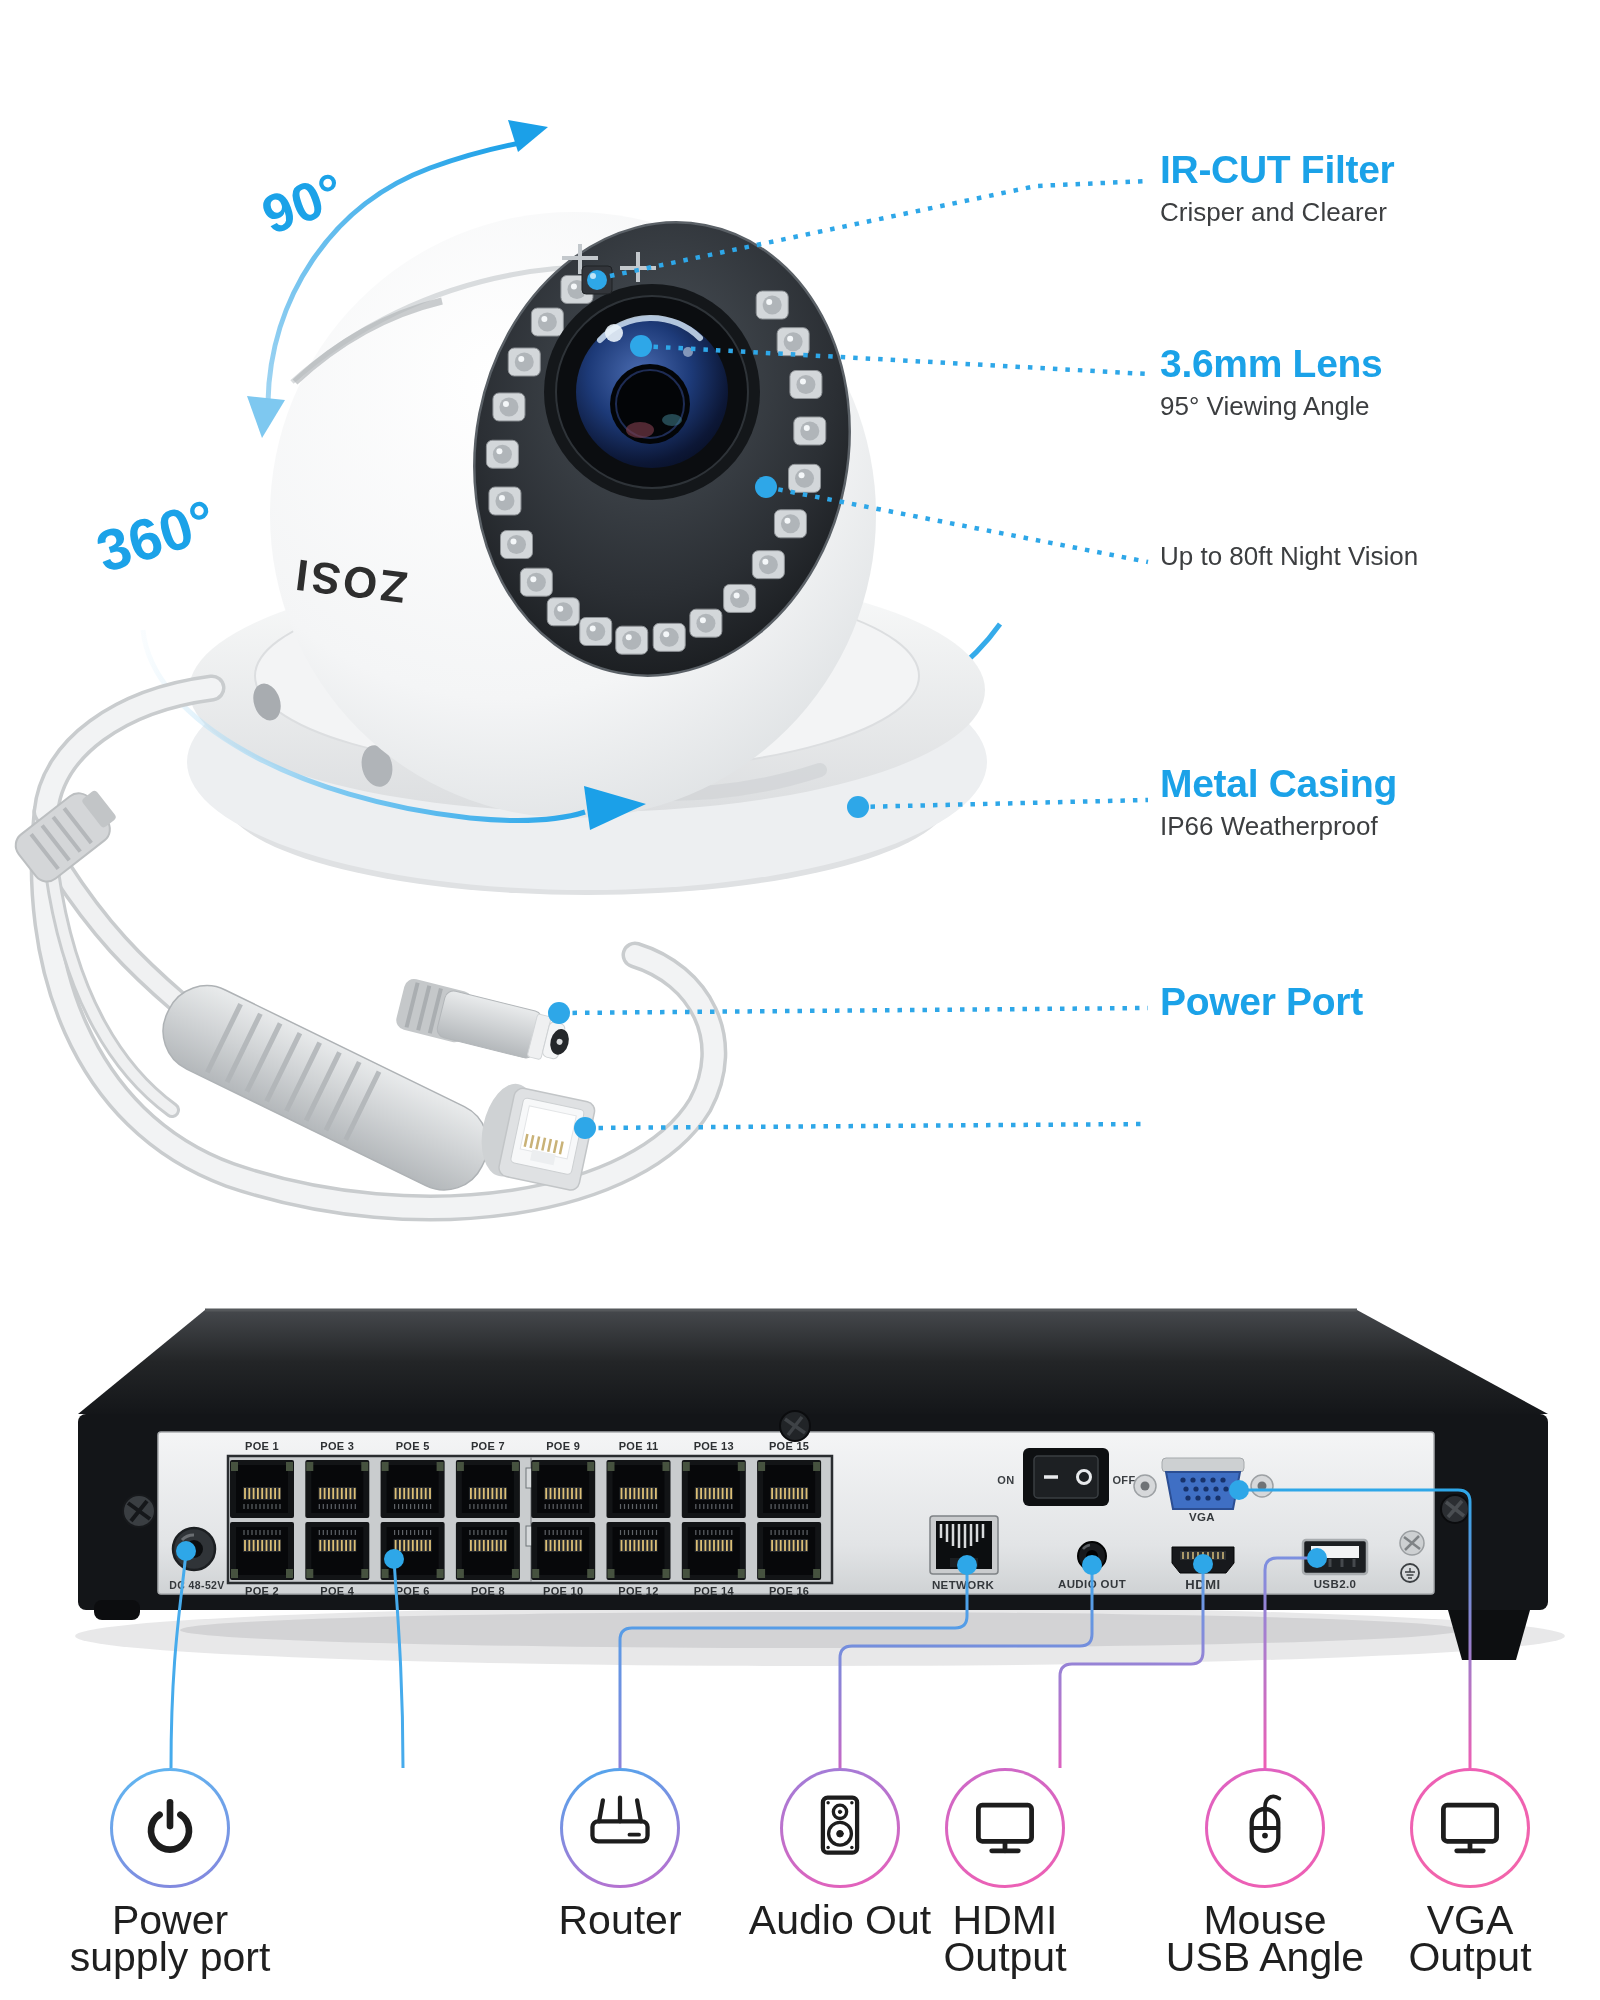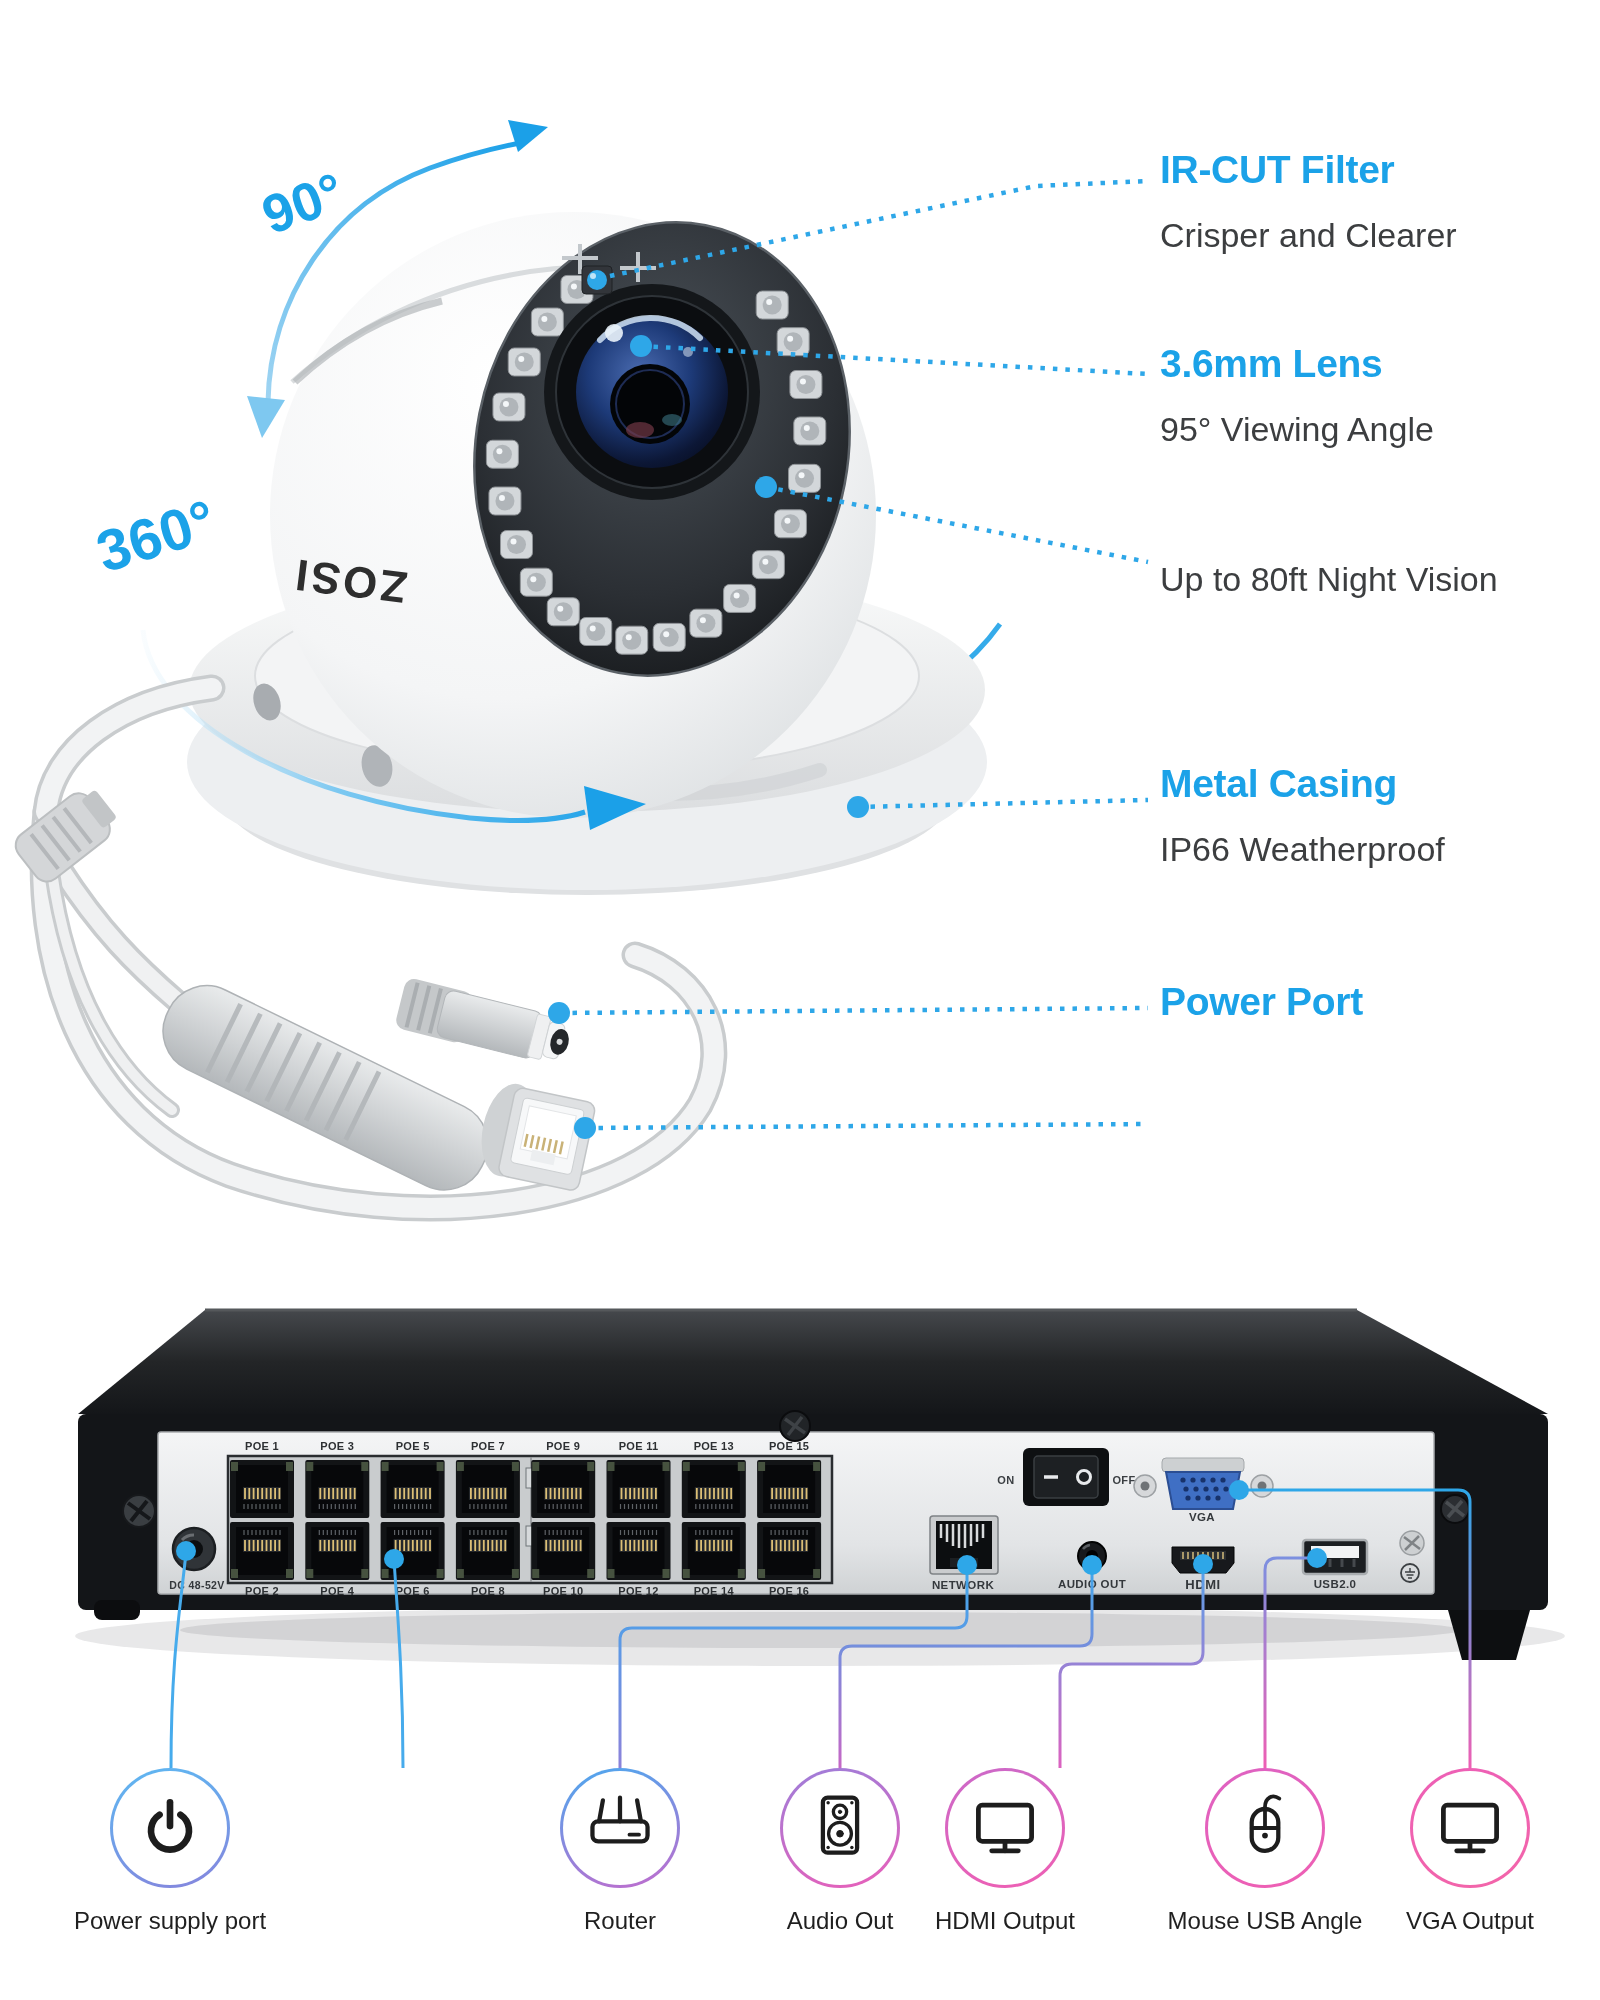--- a/index.html
+++ b/index.html
@@ -6,38 +6,38 @@
   body{font-family:"Liberation Sans", sans-serif;}
   #stage{position:relative;width:1600px;height:2000px;background:#ffffff;overflow:hidden;}
   #scene{position:absolute;left:0;top:0;}
   svg text{font-family:"Liberation Sans", sans-serif;}
   .pl{font-size:11.5px;fill:#34383c;font-weight:700;letter-spacing:.4px;text-anchor:middle;}
   .poe-lab{font-size:11px;fill:#2d3033;font-weight:700;text-anchor:middle;letter-spacing:.3px;}
   .hdmi-lab{font-size:13px;font-weight:800;letter-spacing:.6px;}
   .sw-lab{font-size:11px;font-weight:700;fill:#3a3e42;text-anchor:middle;letter-spacing:.4px;}
   .co{position:absolute;left:1160px;}
   .co-title{font-weight:700;font-size:39px;color:#1ba2e8;letter-spacing:-0.3px;white-space:nowrap;}
-  .co-sub{font-size:34px;color:#3c3e40;margin-top:24px;white-space:nowrap;}
+  .co-sub{font-size:26px;color:#3c3e40;margin-top:5px;white-space:nowrap;}
   .rot-label{position:absolute;font-weight:700;color:#1ba2e8;white-space:nowrap;}
   #rot90{left:262px;top:172px;font-size:54px;transform:rotate(-20deg);}
   #rot360{left:96px;top:502px;font-size:58px;transform:rotate(-17deg);}
   #brand{position:absolute;left:272px;top:556px;width:156px;text-align:center;font-size:44px;
          font-weight:800;color:#2e2e2e;letter-spacing:3px;transform:rotate(187deg);}
   .legend-item{position:absolute;top:1768px;width:210px;text-align:center;}
   .ring{width:114px;height:114px;margin:0 auto;border-radius:50%;border:3.5px solid transparent;
         background:linear-gradient(#fff,#fff) padding-box, var(--g) border-box;
         display:flex;align-items:center;justify-content:center;}
   .li0{--g:linear-gradient(165deg,#5fb6f1 5%,#8487de 95%);}
   .li1{--g:linear-gradient(165deg,#54b0f0,#a276d7);}
   .li2{--g:linear-gradient(165deg,#4ba9ef,#c26bcd);}
   .li3{--g:linear-gradient(165deg,#9d7eda,#e95fb9);}
   .li4{--g:linear-gradient(165deg,#cb69c9,#ef5fb3);}
   .li5{--g:linear-gradient(165deg,#de62c2,#ef5fb3);}
   .li6{--g:linear-gradient(165deg,#ed5fb6,#f365a9);}
-  .legend-label{margin-top:14px;font-size:24px;line-height:37px;color:#1f1f1f;}
+  .legend-label{margin-top:14px;font-size:41px;line-height:37px;color:#1f1f1f;}
 </style>
 </head>
 <body>
 
 <div id="stage">
 
 <svg id="scene" width="1600" height="2000" viewBox="0 0 1600 2000">
   <defs>
     <radialGradient id="gBall" cx="0.38" cy="0.28" r="0.95">
       <stop offset="0" stop-color="#ffffff"></stop>

